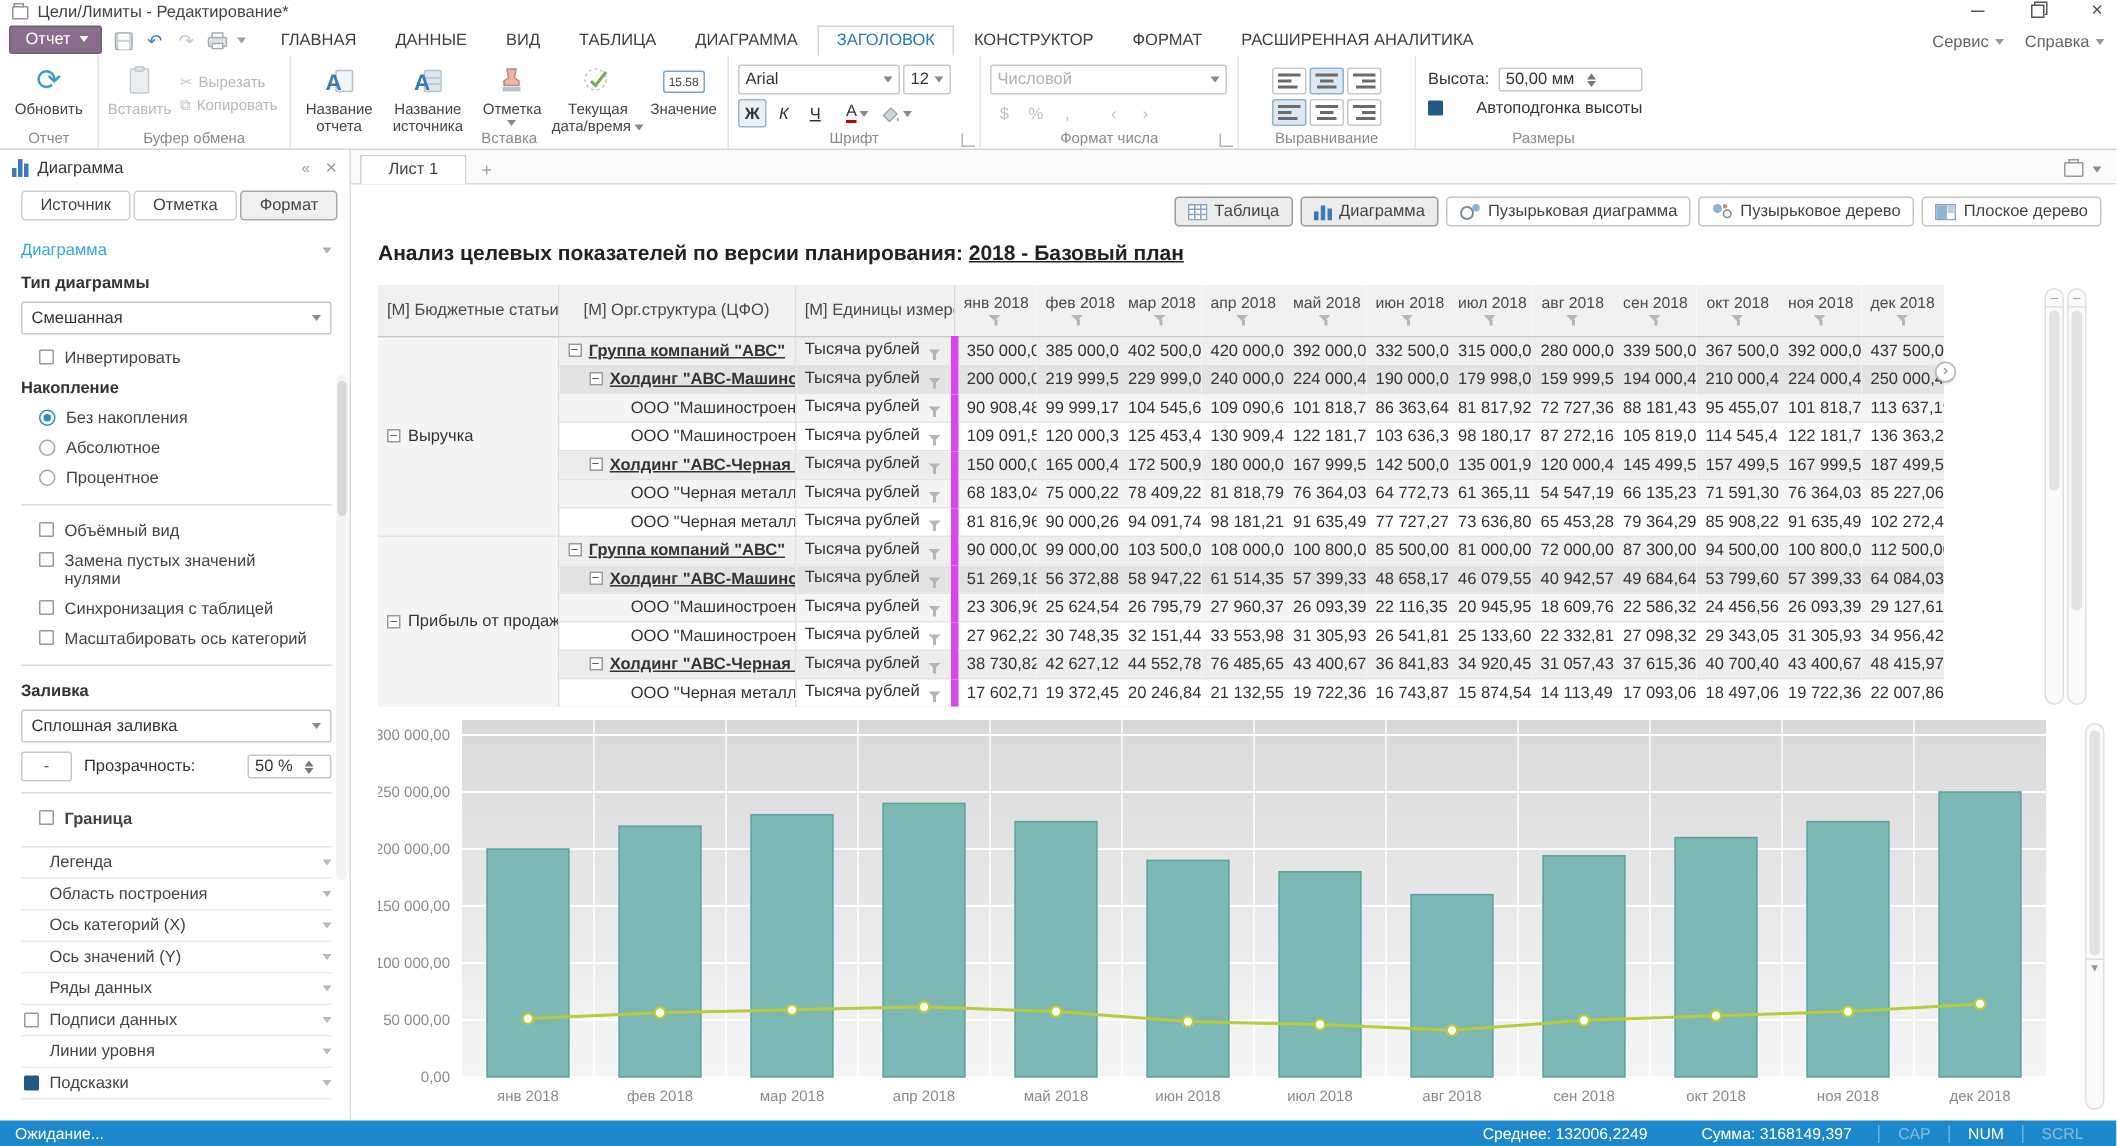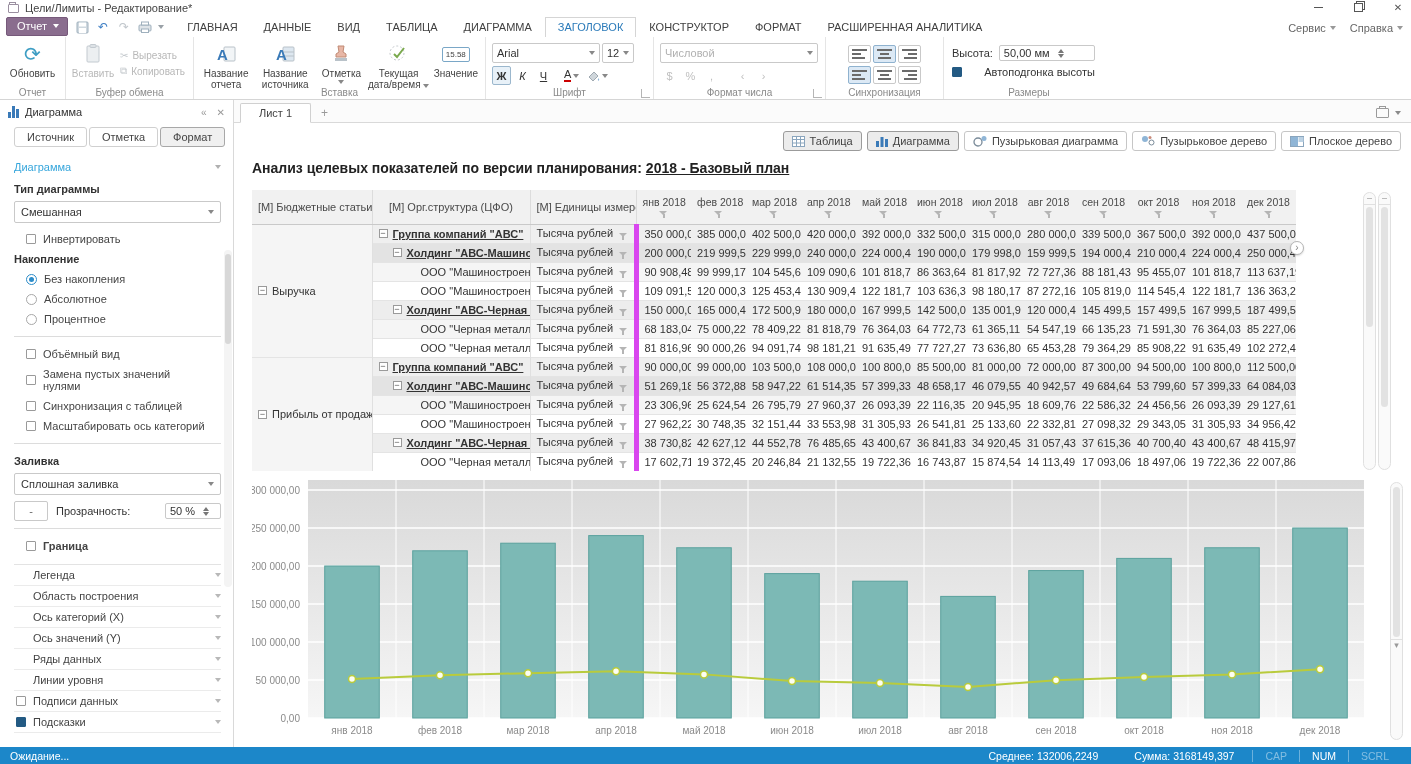--- a/index.html
+++ b/index.html
@@ -72,21 +72,21 @@
   .phead .ptools { margin-left:auto; display:flex; gap:10px; color:#9a9a9a; font-size:10px; }
   .ptabs { display:flex; gap:2px; padding:3px 10px 6px 14px; }
   .ptab { border:1px solid #d0d0d0; border-radius:3px; background:#fff; color:#444; font-size:11px; padding:3px 12px; }
   .ptab.active { background:#f0f0f0; border-color:#a8a8a8; }
   .pbody { padding:0 12px 0 14px; }
   .psection-head { color:#36a6dc; padding:8px 0 6px 0; display:flex; justify-content:space-between; align-items:center; border-top:1px solid #e6e6e6; }
   .psection-head .caret { color:#b0b0b0; }
   .plabel { font-weight:bold; color:#333; padding:4px 0; }
   .pselect { border:1px solid #c9c9c9; border-radius:2px; height:22px; display:flex; align-items:center; justify-content:space-between; padding:0 6px; margin:2px 0 6px 0; }
   .pselect .caret { color:#888; }
-  .poption { display:flex; align-items:center; gap:7px; padding:4px 12px; color:#444; }
+  .poption { display:flex; gap:7px; padding:4px 12px; color:#444; }
   .radio { width:11px; height:11px; border:1px solid #a8a8a8; border-radius:50%; flex:none; position:relative; background:#fff; }
   .radio.on { border-color:#2c8cc9; }
   .radio.on:before { content:""; position:absolute; inset:2px; border-radius:50%; background:#2c8cc9; }
   .pdivider { border-top:1px solid #dcdcdc; margin:7px 0; }
   .transrow { display:flex; align-items:center; gap:8px; margin:2px 0 4px 0; }
   .minibtn { border:1px solid #c9c9c9; border-radius:2px; width:34px; height:20px; display:flex; align-items:center; justify-content:center; color:#666; }
   .transrow .spin { margin-left:auto; }
   .plist { border-top:1px solid #e3e3e3; margin-top:8px; }
   .plist-item { display:flex; align-items:center; gap:7px; height:21px; border-bottom:1px solid #ebebeb; color:#444; padding-left:2px; }
   .plist-item .caret { margin-left:auto; color:#b8b8b8; }
@@ -374,21 +374,21 @@
               <i></i>
               <i></i>
             </span>
           <span class="alignbtn al-r">
               <i></i>
               <i></i>
               <i></i>
             </span>
         </div>
       </div>
-      <div class="glabel">Синхронизация</div>
+      <div class="glabel">Выравнивание</div>
     </div>
 
     <div class="rgroup" style="width:170px; border-right:none;">
       <div class="sizecol">
         <div class="chkline">
           <span>Высота:</span>
           <span class="spin" style="width:96px;">
             <span>50,00 мм</span>
             <span class="arrows">
                 <i class="up"></i>
@@ -515,27 +515,27 @@
             <span style="width: 10px;"></span>
             <span>Ось значений (Y)</span>
             <span class="caret"></span>
           </div>
           <div class="plist-item">
             <span style="width: 10px;"></span>
             <span>Ряды данных</span>
             <span class="caret"></span>
           </div>
           <div class="plist-item">
-            <span style="width: 10px;"></span>
-            <span>Линии уровня</span>
+            <span class="chk"></span>
+            <span>Подписи данных</span>
             <span class="caret"></span>
           </div>
           <div class="plist-item">
-            <span class="chk"></span>
-            <span>Подписи данных</span>
+            <span style="width: 10px;"></span>
+            <span>Линии уровня</span>
             <span class="caret"></span>
           </div>
           <div class="plist-item">
             <span class="chk on"></span>
             <span>Подсказки</span>
             <span class="caret"></span>
           </div>
         </div>
     </div>
     <div class="pscroll"></div>

